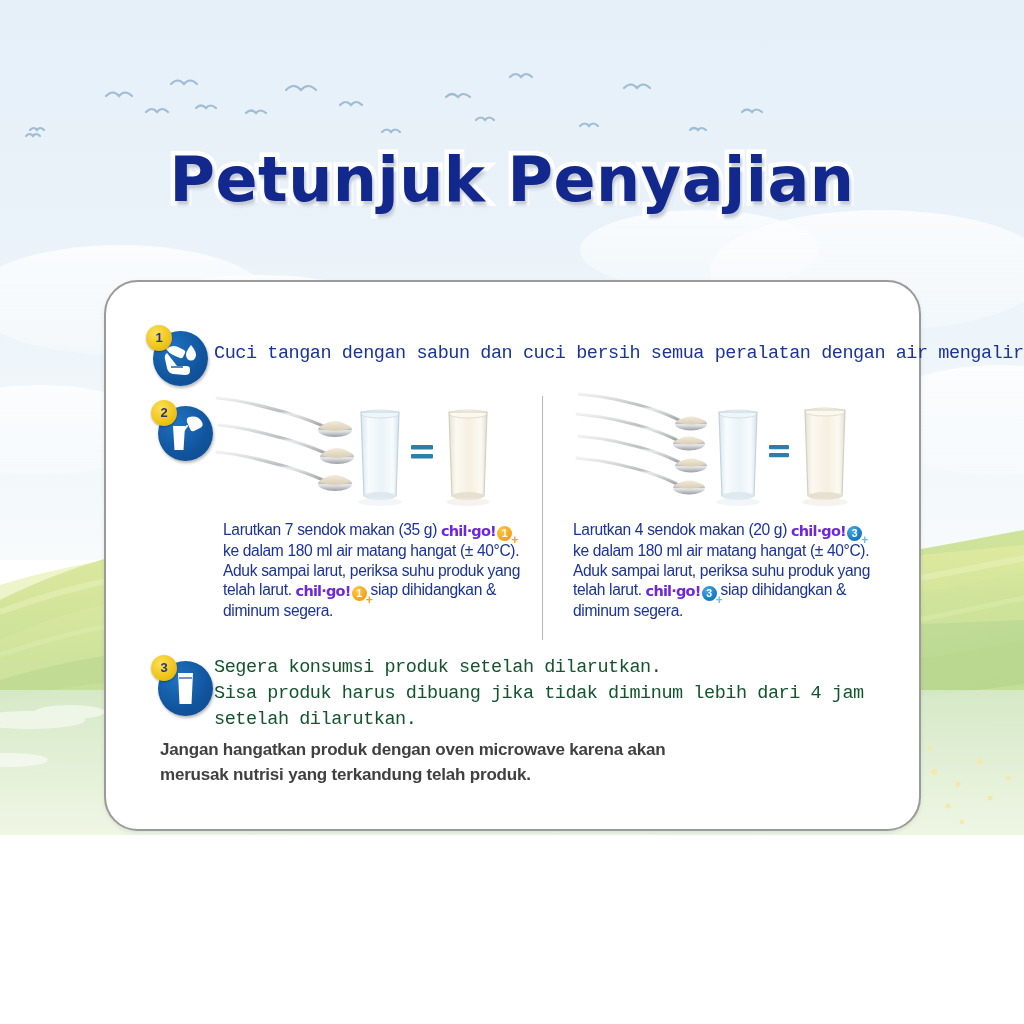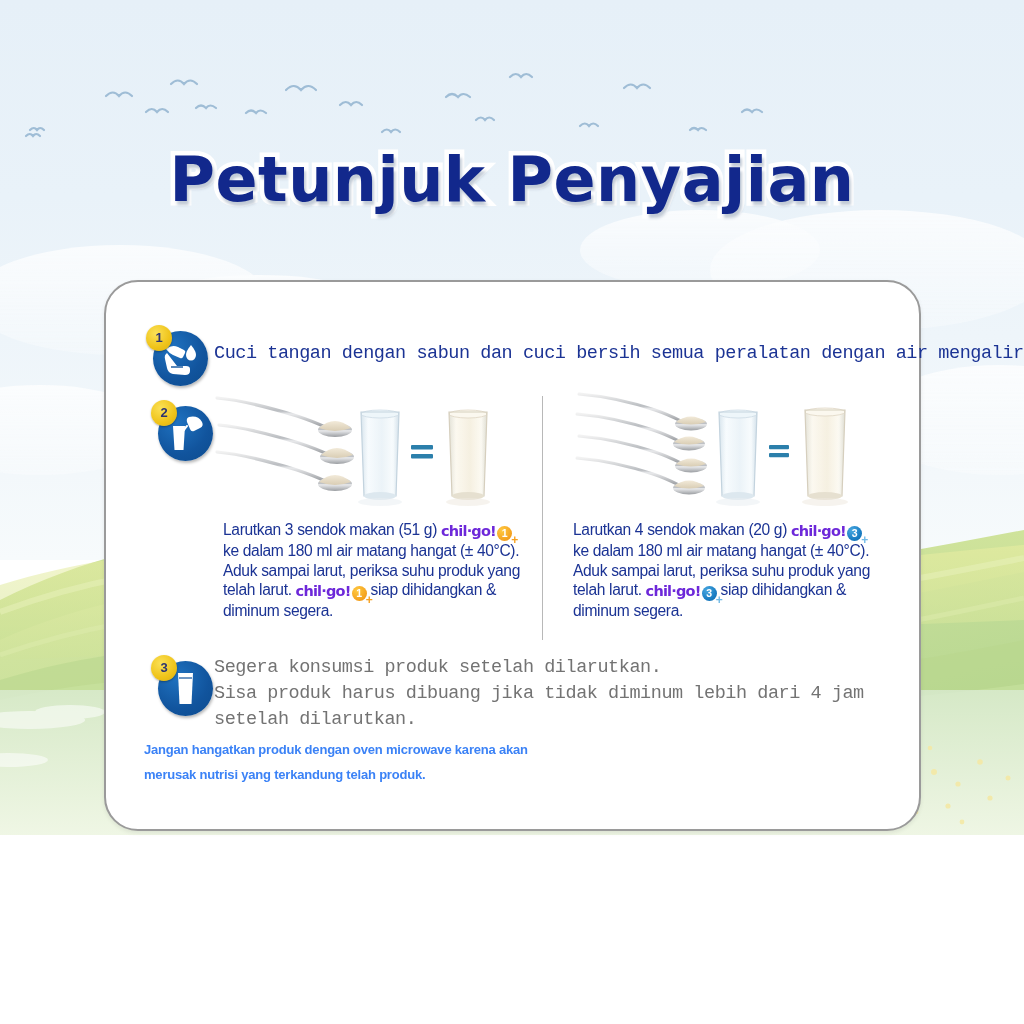--- a/index.html
+++ b/index.html
@@ -91,30 +91,30 @@
     letter-spacing: -0.45px;
     color: #1b3394;
     white-space: nowrap;
   }
   .step3-text {
     position: absolute; left: 214px; top: 655px;
     width: 700px;
     font-size: 18.5px;
     line-height: 26px;
     letter-spacing: -0.45px;
-    color: #737373;
+    color: #14532d;
   }
   .warning-text {
-    position: absolute; left: 144px; top: 737px;
+    position: absolute; left: 160px; top: 737px;
     width: 640px;
-    font-size: 13px;
+    font-size: 17px;
     line-height: 25px;
     font-weight: bold;
     letter-spacing: -0.2px;
-    color: #3b82f6;
+    color: #404040;
   }
 
   
   .divider {
     position: absolute; left: 542px; top: 396px;
     width: 1px; height: 244px;
     background: #b8b8b8;
   }
   .col { position: absolute; top: 390px; }
   .col-left  { left: 211px; width: 300px; }
@@ -360,21 +360,21 @@
           <path d="M238,22 L276,22 L273,106 L241,106 Z" fill="url(#glassG)" opacity="0.35"></path>
           <ellipse cx="257" cy="24" rx="19" ry="4" fill="#fbf8ef" stroke="#ded6c4" stroke-width="0.8"></ellipse>
           <path d="M238,22 L276,22 L273,106 L241,106 Z" fill="none" stroke="#d6cfbe" stroke-width="1.2"></path>
           <ellipse cx="257" cy="106" rx="16" ry="4" fill="#e6e0d0"></ellipse>
           <ellipse cx="257" cy="112" rx="22" ry="4" fill="#eeeae0" opacity="0.55"></ellipse>
         </g>
       </svg>
     </div>
 
     <div class="col-para">
-      <span>Larutkan 3 sendok makan (51 g)</span>
+      <span>Larutkan 7 sendok makan (35 g)</span>
       <span class="chilgo">chil·go!</span><span class="badge-num b1"><span>1</span><span class="plus">+</span></span><br>
       <span>ke dalam 180 ml air matang hangat (± 40°C).</span><br>
       <span>Aduk sampai larut, periksa suhu produk yang</span><br>
       <span>telah larut.</span>
       <span class="chilgo">chil·go!</span><span class="badge-num b1"><span>1</span><span class="plus">+</span></span>
       <span>siap dihidangkan &amp;</span><br>
       <span>diminum segera.</span>
     </div>
   </div>
 

